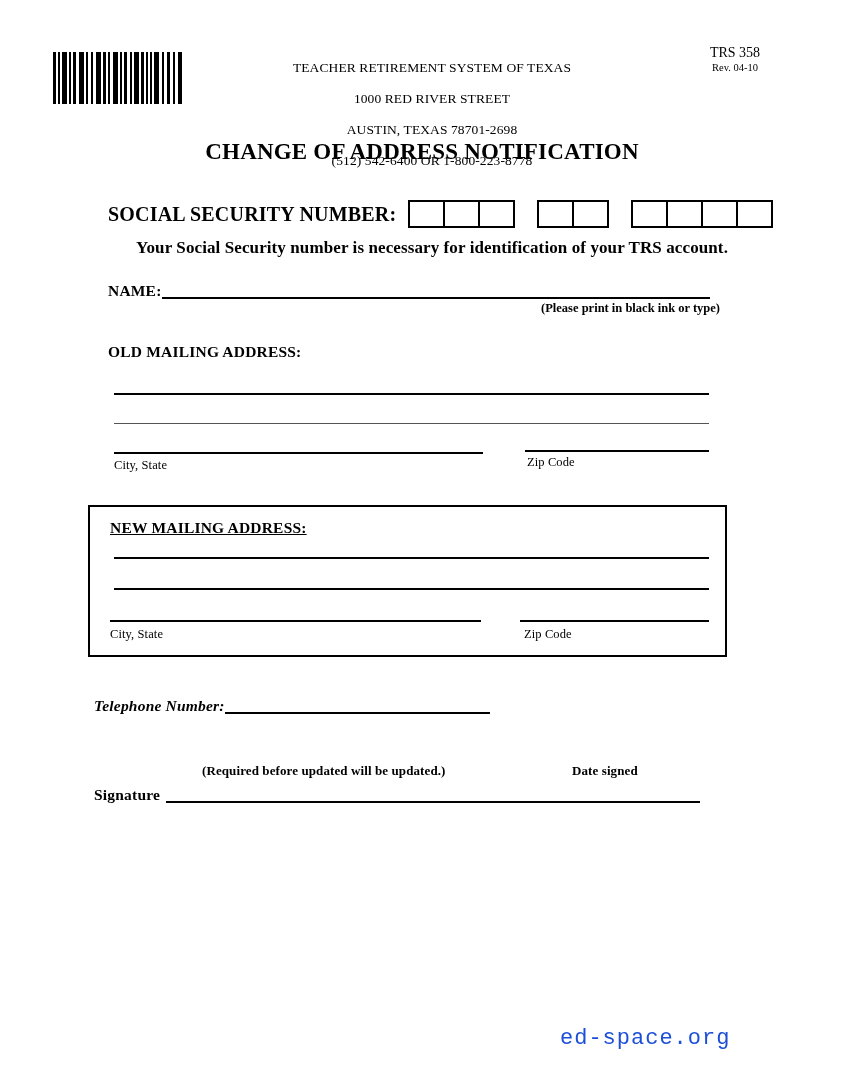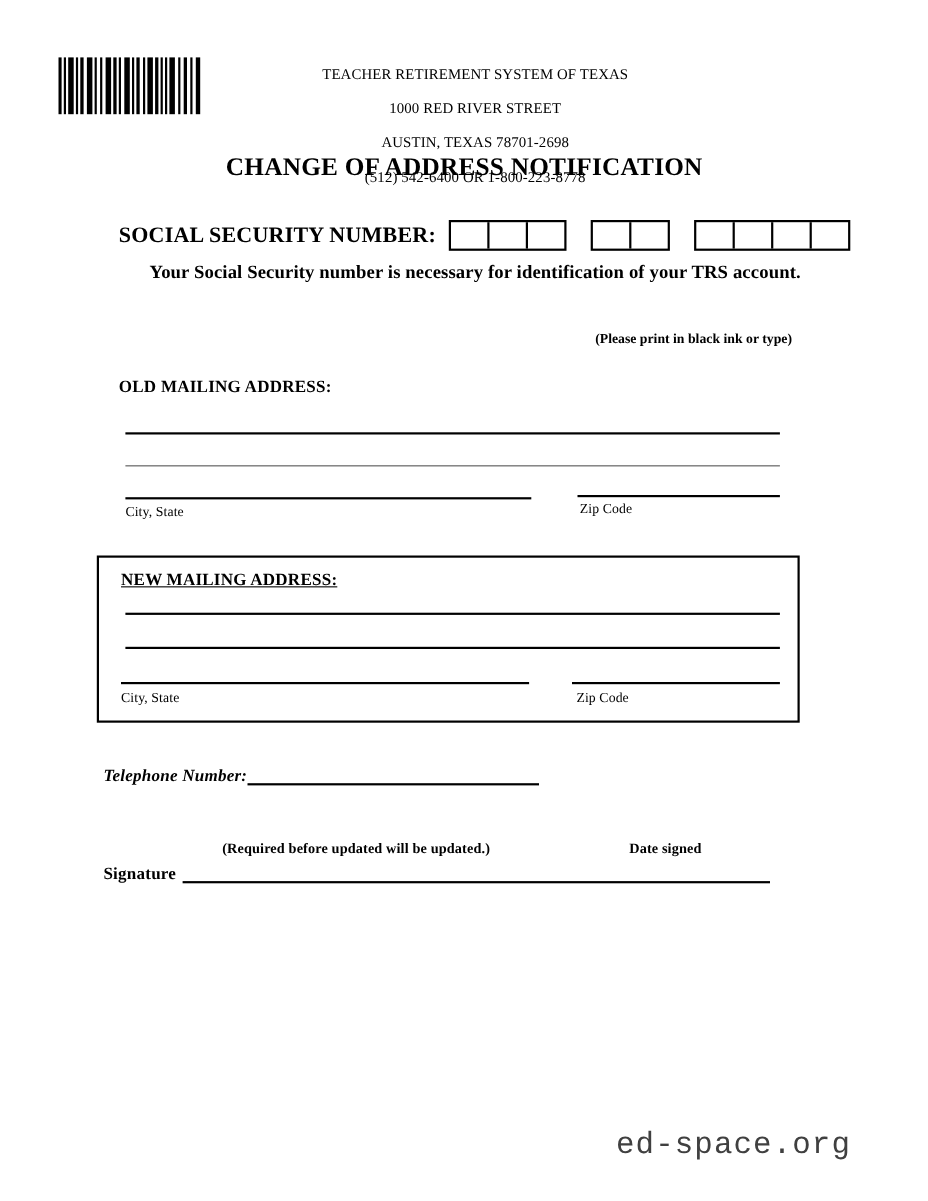--- a/index.html
+++ b/index.html
@@ -268,23 +268,23 @@
     font-weight: bold;
     letter-spacing: 0.1px;
   }
 
   
   .watermark {
     position: absolute;
     top: 1026px;
     left: 560px;
     font-family: "Liberation Mono", "DejaVu Sans Mono", monospace;
-    font-size: 28px;
+    font-size: 22px;
     letter-spacing: 1px;
-    color: #404040;
+    color: #1d4ed8;
   }
 </style>
 </head>
 <body>
 
 <div class="page">
 
   <div class="header">
 
     <div class="barcode">
@@ -316,20 +316,24 @@
       </svg>
     </div>
 
     <div class="agency-block">
       <span class="agency-line">TEACHER RETIREMENT SYSTEM OF TEXAS</span>
       <span class="agency-line">1000 RED RIVER STREET</span>
       <span class="agency-line">AUSTIN, TEXAS  78701-2698</span>
       <span class="agency-line">(512) 542-6400 OR 1-800-223-8778</span>
     </div>
 
+    <div class="form-id">
+      <span class="form-no">TRS 358</span>
+      <span class="form-rev">Rev. 04-10</span>
+    </div>
   </div>
 
   <div class="doc-title">CHANGE OF ADDRESS NOTIFICATION</div>
 
   <div class="ssn-row">
     <span class="ssn-label">SOCIAL SECURITY NUMBER:</span>
     <span class="ssn-groups">
       <span class="ssn-group">
         <span class="ssn-cell"></span>
         <span class="ssn-cell"></span>
@@ -342,20 +346,24 @@
       <span class="ssn-group">
         <span class="ssn-cell"></span>
         <span class="ssn-cell"></span>
         <span class="ssn-cell"></span>
         <span class="ssn-cell"></span>
       </span>
     </span>
   </div>
   <div class="ssn-note">Your Social Security number is necessary for identification of your TRS account.</div>
 
+  <div class="name-row">
+    <span class="name-label">NAME:</span>
+    <span class="name-rule"></span>
+  </div>
   <div class="name-hint">(Please print in black ink or type)</div>
 
   <div class="sec-heading old-heading">OLD MAILING ADDRESS:</div>
   <div class="rule old-line-1"></div>
   <div class="rule thin old-line-2"></div>
   <div class="rule old-city-rule"></div>
   <div class="rule old-zip-rule"></div>
   <div class="field-cap old-city-cap">City, State</div>
   <div class="field-cap old-zip-cap">Zip Code</div>
 

